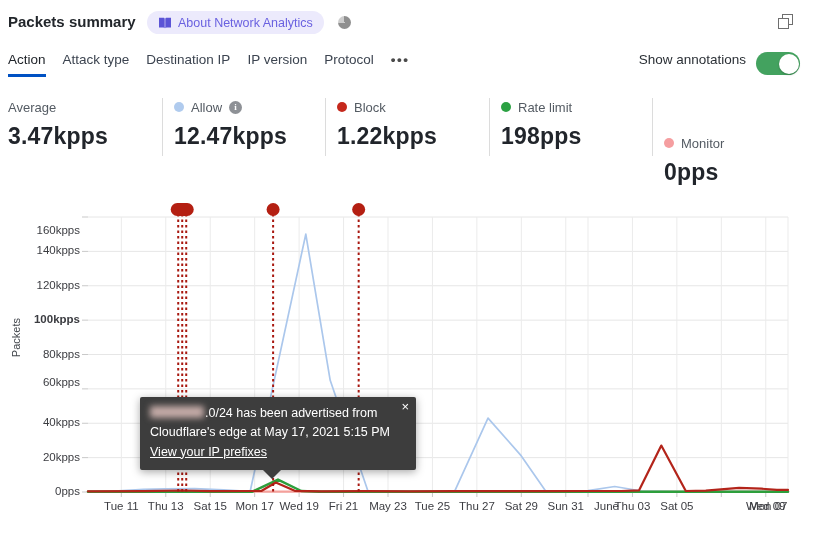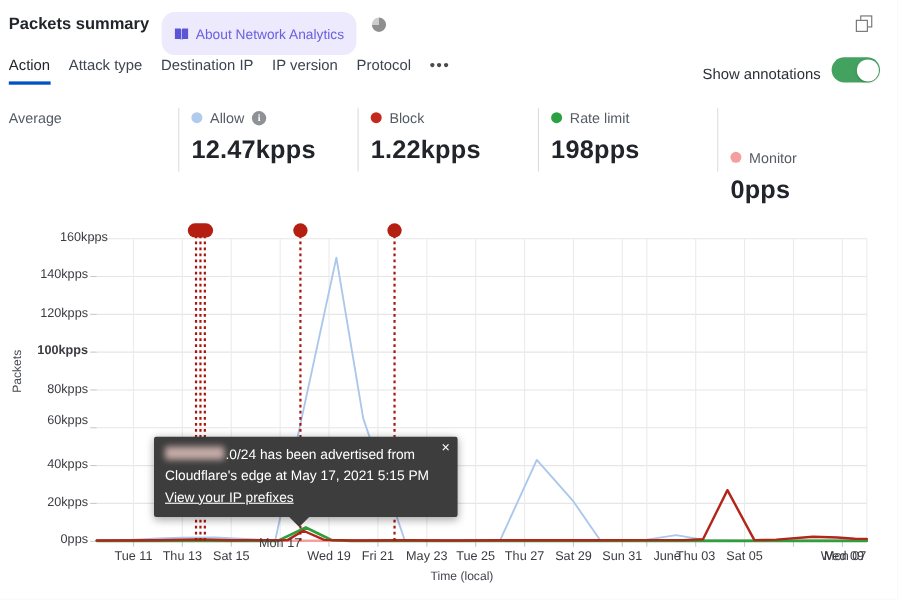--- a/index.html
+++ b/index.html
@@ -1,34 +1,34 @@
 <!DOCTYPE html>
 <html><head>
 <meta charset="utf-8">
 <style>
   html,body{margin:0;padding:0;background:#f5f5f5;}
   #frame{position:relative;width:816px;height:545px;background:#ffffff;overflow:hidden;
          font-family:"Liberation Sans",sans-serif;color:#21252b;}
   
   #title{position:absolute;left:8px;top:13px;font-size:15px;font-weight:700;color:#22262b;}
-  #badge{position:absolute;left:147px;top:11px;height:39px;display:flex;align-items:center;gap:6px;
+  #badge{position:absolute;left:147px;top:11px;height:23px;display:flex;align-items:center;gap:6px;
          background:#eceafc;border-radius:12px;padding:0 11px;cursor:pointer;}
   #badge .bicon{display:flex;align-items:center;}
   #badge .blabel{font-size:12.5px;color:#6a61e0;}
   #pieicon{position:absolute;left:338px;top:16px;width:13px;height:13px;border-radius:50%;
            background:conic-gradient(from 270deg,#cdcdcd 0 90deg,#8f8f8f 90deg 360deg);}
   #copyicon{position:absolute;right:22px;top:14px;width:16px;height:16px;cursor:pointer;}
   #copyicon .back{position:absolute;left:4px;top:0;width:9px;height:9px;border:1.5px solid #6e6e6e;}
   #copyicon .front{position:absolute;left:0;top:4px;width:9px;height:9px;border:1.5px solid #6e6e6e;background:#fff;}
   
   #tabs{position:absolute;left:8px;top:52px;display:flex;gap:17px;font-size:13.5px;color:#3c4450;}
   #tabs .tab{padding-bottom:7px;cursor:pointer;border-bottom:3px solid transparent;}
   #tabs .tab.active{color:#21252b;border-bottom:3px solid #0051c3;}
   #tabs .more{letter-spacing:1.5px;font-weight:700;color:#4a4a4a;cursor:pointer;}
-  #annot-toggle-wrap{position:absolute;right:16px;top:52px;display:flex;align-items:flex-end;gap:10px;}
+  #annot-toggle-wrap{position:absolute;right:16px;top:52px;display:flex;align-items:flex-start;gap:10px;}
   #annot-toggle-wrap .lbl{font-size:13.5px;color:#2b3036;}
   #toggle{position:relative;width:44px;height:23px;border-radius:12px;background:#43a25f;cursor:pointer;}
   #toggle .knob{position:absolute;top:1.5px;right:1.5px;width:20px;height:20px;border-radius:50%;
                 background:#fff;box-shadow:0 1px 2px rgba(0,0,0,.25);}
   
   .stat{position:absolute;top:99px;}
   .stat .row1{display:flex;align-items:center;gap:7px;font-size:13px;color:#545b63;height:16px;}
   .stat .dot{width:10px;height:10px;border-radius:50%;}
   .stat .val{font-size:23px;font-weight:600;color:#21252b;margin-top:8px;letter-spacing:.2px;}
   .infoicon{width:13px;height:13px;border-radius:50%;background:#8e9196;color:#fff;font-size:9px;font-weight:700;
@@ -85,20 +85,21 @@
     <span class="lbl">Show annotations</span>
     <div id="toggle">
         <div class="knob"></div>
       </div>
   </div>
 
   <div class="stat" style="left:8px;">
     <div class="row1">
         <span>Average</span>
       </div>
+    <div class="val">3.47kpps</div>
   </div>
   <div class="vdiv" style="left:162px;"></div>
   <div class="stat" style="left:174px;">
     <div class="row1">
       <span class="dot" style="background:#b0cbee;"></span>
       <span>Allow</span>
       <span class="infoicon">i</span>
     </div>
     <div class="val">12.47kpps</div>
   </div>
@@ -194,40 +195,39 @@
     </svg>
   <div id="ticklabels">
       <div class="ticklabel yt" style="top: 485px;">0pps</div>
       <div class="ticklabel yt" style="top: 450.625px;">20kpps</div>
       <div class="ticklabel yt" style="top: 416.25px;">40kpps</div>
       <div class="ticklabel yt" style="top: 376px;">60kpps</div>
       <div class="ticklabel yt" style="top: 347.5px;">80kpps</div>
       <div class="ticklabel yt" style="top: 313.125px; font-weight: bold;">100kpps</div>
       <div class="ticklabel yt" style="top: 278.75px;">120kpps</div>
       <div class="ticklabel yt" style="top: 244.375px;">140kpps</div>
-      <div class="ticklabel yt" style="top: 210px; margin-left: 18px;">160kpps</div>
+      <div class="ticklabel yt" style="top: 224px;">160kpps</div>
       <div class="ticklabel xt" style="left: 90.3333px; top: 500px;">Tue 11</div>
       <div class="ticklabel xt" style="left: 134.778px; top: 500px;">Thu 13</div>
       <div class="ticklabel xt" style="left: 179.222px; top: 500px;">Sat 15</div>
-      <div class="ticklabel xt" style="left: 223.667px; top: 488px;">Mon 17</div>
+      <div class="ticklabel xt" style="left: 223.667px; top: 500px;">Mon 17</div>
       <div class="ticklabel xt" style="left: 268.111px; top: 500px;">Wed 19</div>
       <div class="ticklabel xt" style="left: 312.556px; top: 500px;">Fri 21</div>
       <div class="ticklabel xt" style="left: 357px; top: 500px;">May 23</div>
       <div class="ticklabel xt" style="left: 401.444px; top: 500px;">Tue 25</div>
       <div class="ticklabel xt" style="left: 445.889px; top: 500px;">Thu 27</div>
       <div class="ticklabel xt" style="left: 490.333px; top: 500px;">Sat 29</div>
       <div class="ticklabel xt" style="left: 534.778px; top: 500px;">Sun 31</div>
       <div class="ticklabel xt" style="left: 557px; top: 500px; text-align: right;">June</div>
       <div class="ticklabel xt" style="left: 601.444px; top: 500px;">Thu 03</div>
       <div class="ticklabel xt" style="left: 645.889px; top: 500px;">Sat 05</div>
       <div class="ticklabel xt" style="left: 690.333px; top: 500px; padding-left: 47px;">Mon 07</div>
       <div class="ticklabel xt" style="left: 734.778px; top: 500px;">Wed 09</div>
     </div>
   <div id="ylab">Packets</div>
-  <div id="xlab">Time (local)</div>
 
   <div id="tooltip">
     <div class="close">×</div>
     <div><span class="redact"></span><span>.0/24 has been advertised from</span></div>
     <div>Cloudflare's edge at May 17, 2021 5:15 PM</div>
     <div><a>View your IP prefixes</a></div>
     <div class="caret"></div>
   </div>
 
 </div>

